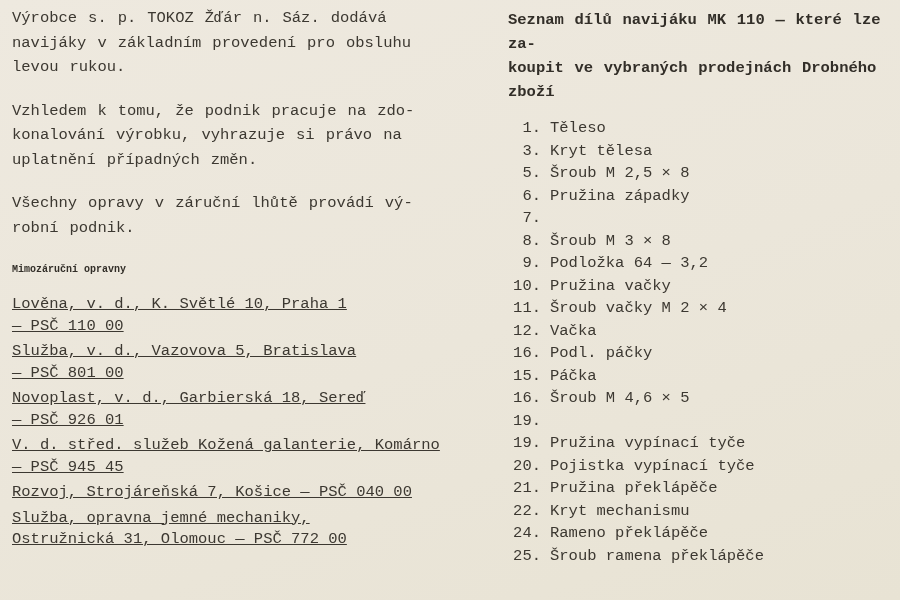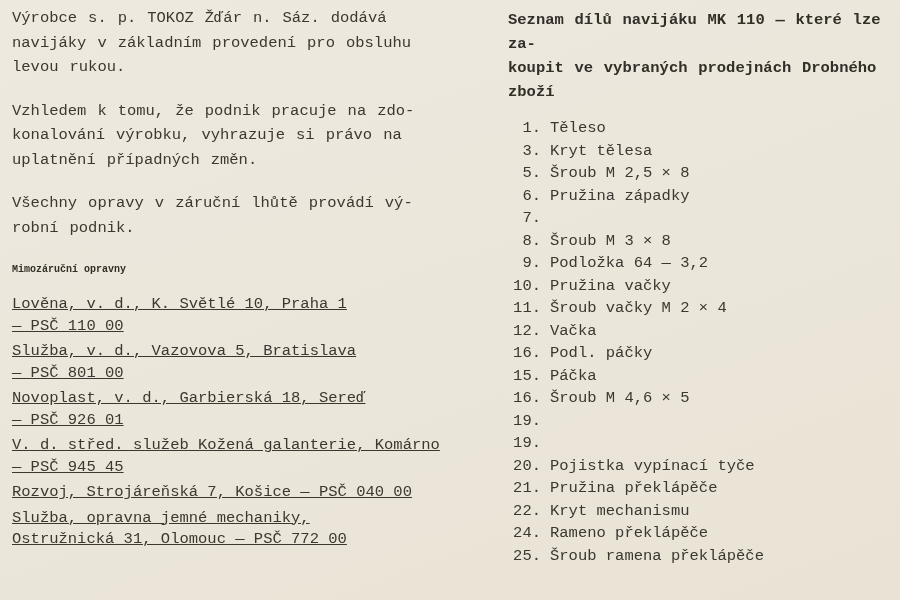--- a/index.html
+++ b/index.html
@@ -201,20 +201,21 @@
           <span class="part-label">Šroub M 4,6 × 5</span>
         </div>
 
 
         <div class="part-row">
           <span class="part-num">19.</span>
         </div>
 
         <div class="part-row">
           <span class="part-num">19.</span>
+          <span class="part-label">Pružina vypínací tyče</span>
         </div>
 
         <div class="part-row">
           <span class="part-num">20.</span>
           <span class="part-label">Pojistka vypínací tyče</span>
         </div>
 
         <div class="part-row">
           <span class="part-num">21.</span>
           <span class="part-label">Pružina překlápěče</span>

